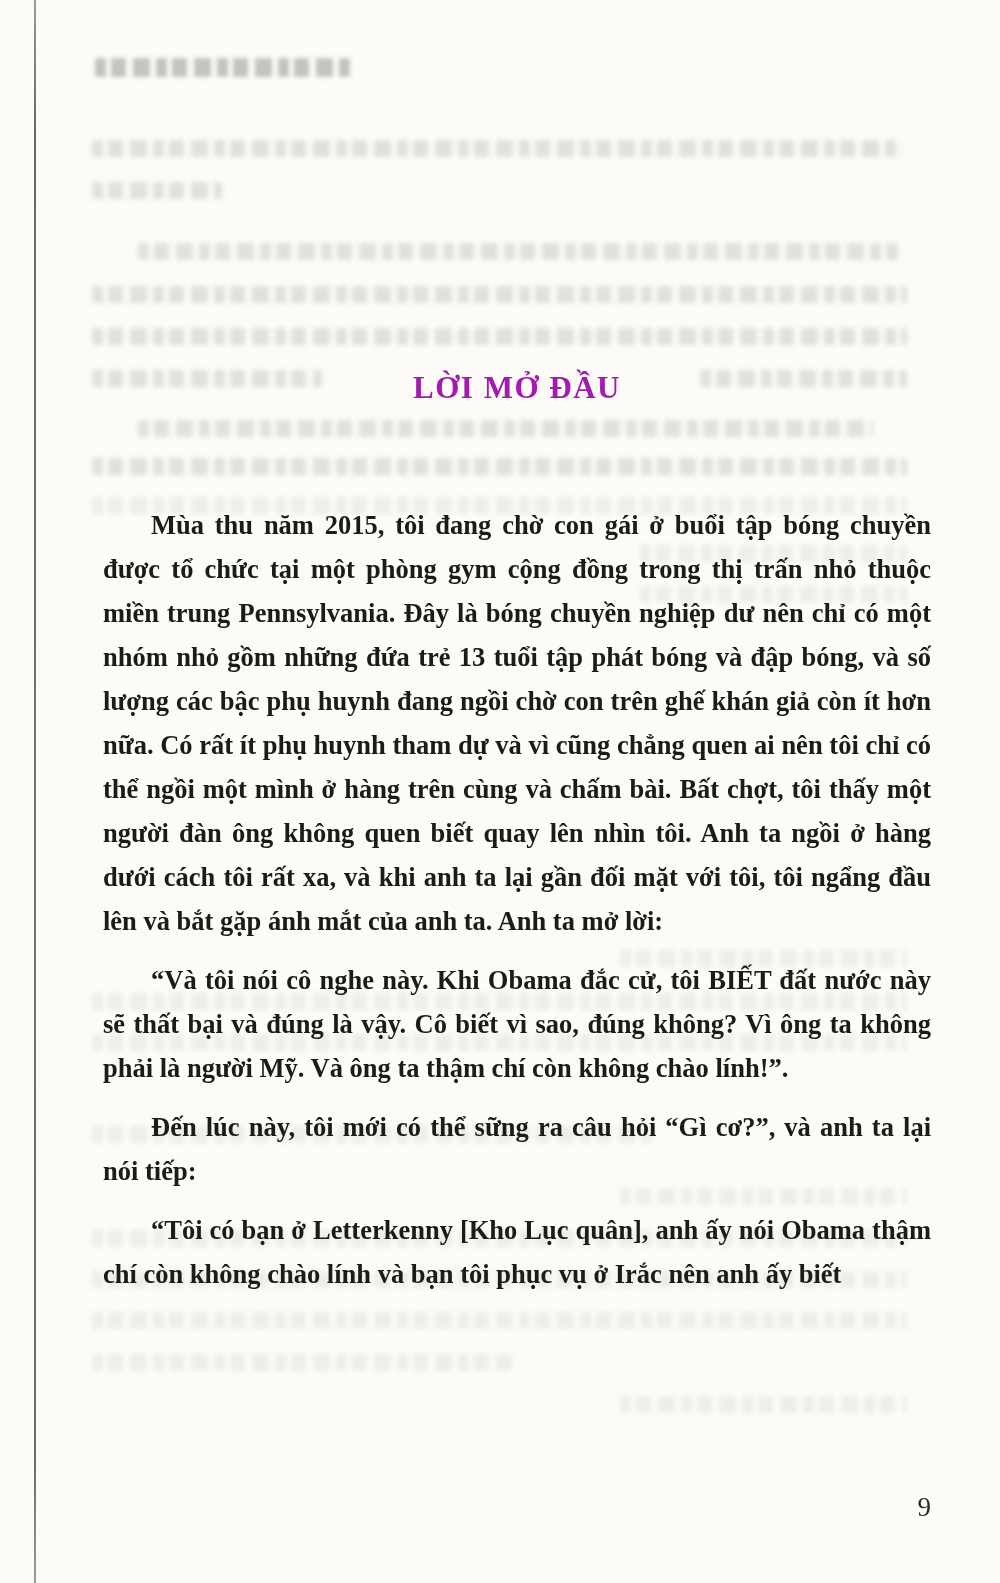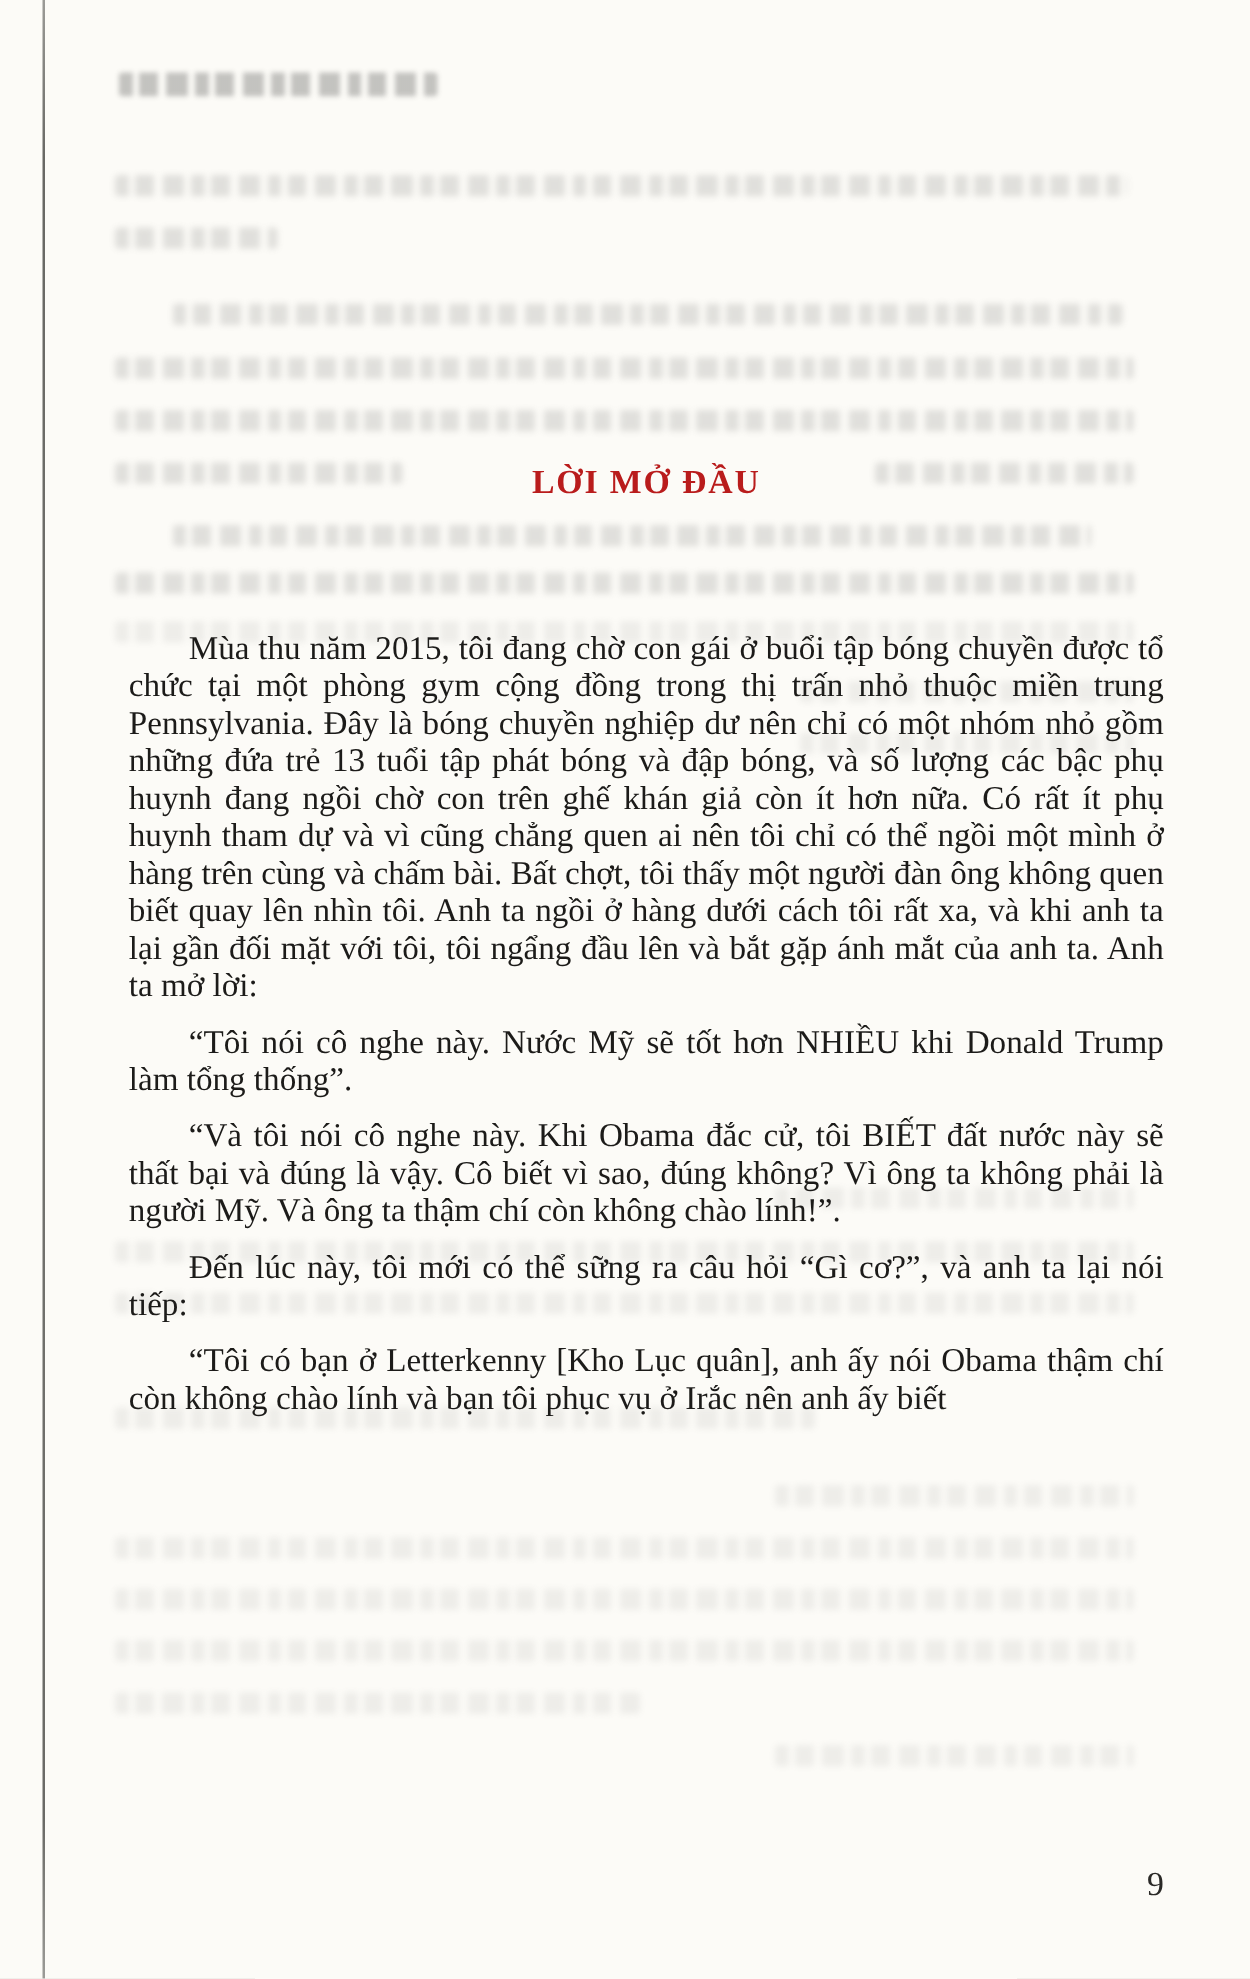--- a/index.html
+++ b/index.html
@@ -46,33 +46,34 @@
     left:103px; top:0;
     width:828px;
     z-index:2;
   }
   .title{
     position:absolute;
     top:370px; left:0;
     width:828px;
     margin:0;
     text-align:center;
-    font-size:27px;
+    font-size:31px;
     font-weight:bold;
     letter-spacing:1.5px;
-    color:#b91c1c;
+    color:#a21caf;
   }
   .body-text{
     position:absolute;
     top:503px; left:0;
     width:828px;
     font-size:26.5px;
-    line-height:30px;
+    line-height:44px;
     color:#1c1b19;
     text-align:justify;
+    font-weight:bold;
   }
   .body-text p{
     margin:0 0 15px 0;
     text-indent:48px;
   }
   .page-number{
     position:absolute;
     top:1492px; left:0;
     width:828px;
     text-align:right;
@@ -110,21 +111,20 @@
   <div class="ghost faint" style="left:92px;  top:1312px; width:815px;"></div>
   <div class="ghost faint" style="left:92px;  top:1354px; width:420px;"></div>
   <div class="ghost faint" style="left:620px; top:1396px; width:287px;"></div>
 
   <div class="content">
 
     <h1 class="title">LỜI MỞ ĐẦU</h1>
 
     <div class="body-text">
       <p>Mùa thu năm 2015, tôi đang chờ con gái ở buổi tập bóng chuyền được tổ chức tại một phòng gym cộng đồng trong thị trấn nhỏ thuộc miền trung Pennsylvania. Đây là bóng chuyền nghiệp dư nên chỉ có một nhóm nhỏ gồm những đứa trẻ 13 tuổi tập phát bóng và đập bóng, và số lượng các bậc phụ huynh đang ngồi chờ con trên ghế khán giả còn ít hơn nữa. Có rất ít phụ huynh tham dự và vì cũng chẳng quen ai nên tôi chỉ có thể ngồi một mình ở hàng trên cùng và chấm bài. Bất chợt, tôi thấy một người đàn ông không quen biết quay lên nhìn tôi. Anh ta ngồi ở hàng dưới cách tôi rất xa, và khi anh ta lại gần đối mặt với tôi, tôi ngẩng đầu lên và bắt gặp ánh mắt của anh ta. Anh ta mở lời:</p>
-      <p>“Tôi nói cô nghe này. Nước Mỹ sẽ tốt hơn NHIỀU khi Donald Trump làm tổng thống”.</p>
       <p>“Và tôi nói cô nghe này. Khi Obama đắc cử, tôi BIẾT đất nước này sẽ thất bại và đúng là vậy. Cô biết vì sao, đúng không? Vì ông ta không phải là người Mỹ. Và ông ta thậm chí còn không chào lính!”.</p>
       <p>Đến lúc này, tôi mới có thể sững ra câu hỏi “Gì cơ?”, và anh ta lại nói tiếp:</p>
       <p>“Tôi có bạn ở Letterkenny [Kho Lục quân], anh ấy nói Obama thậm chí còn không chào lính và bạn tôi phục vụ ở Irắc nên anh ấy biết</p>
     </div>
 
     <div class="page-number">9</div>
 
   </div>
 </div>
 

